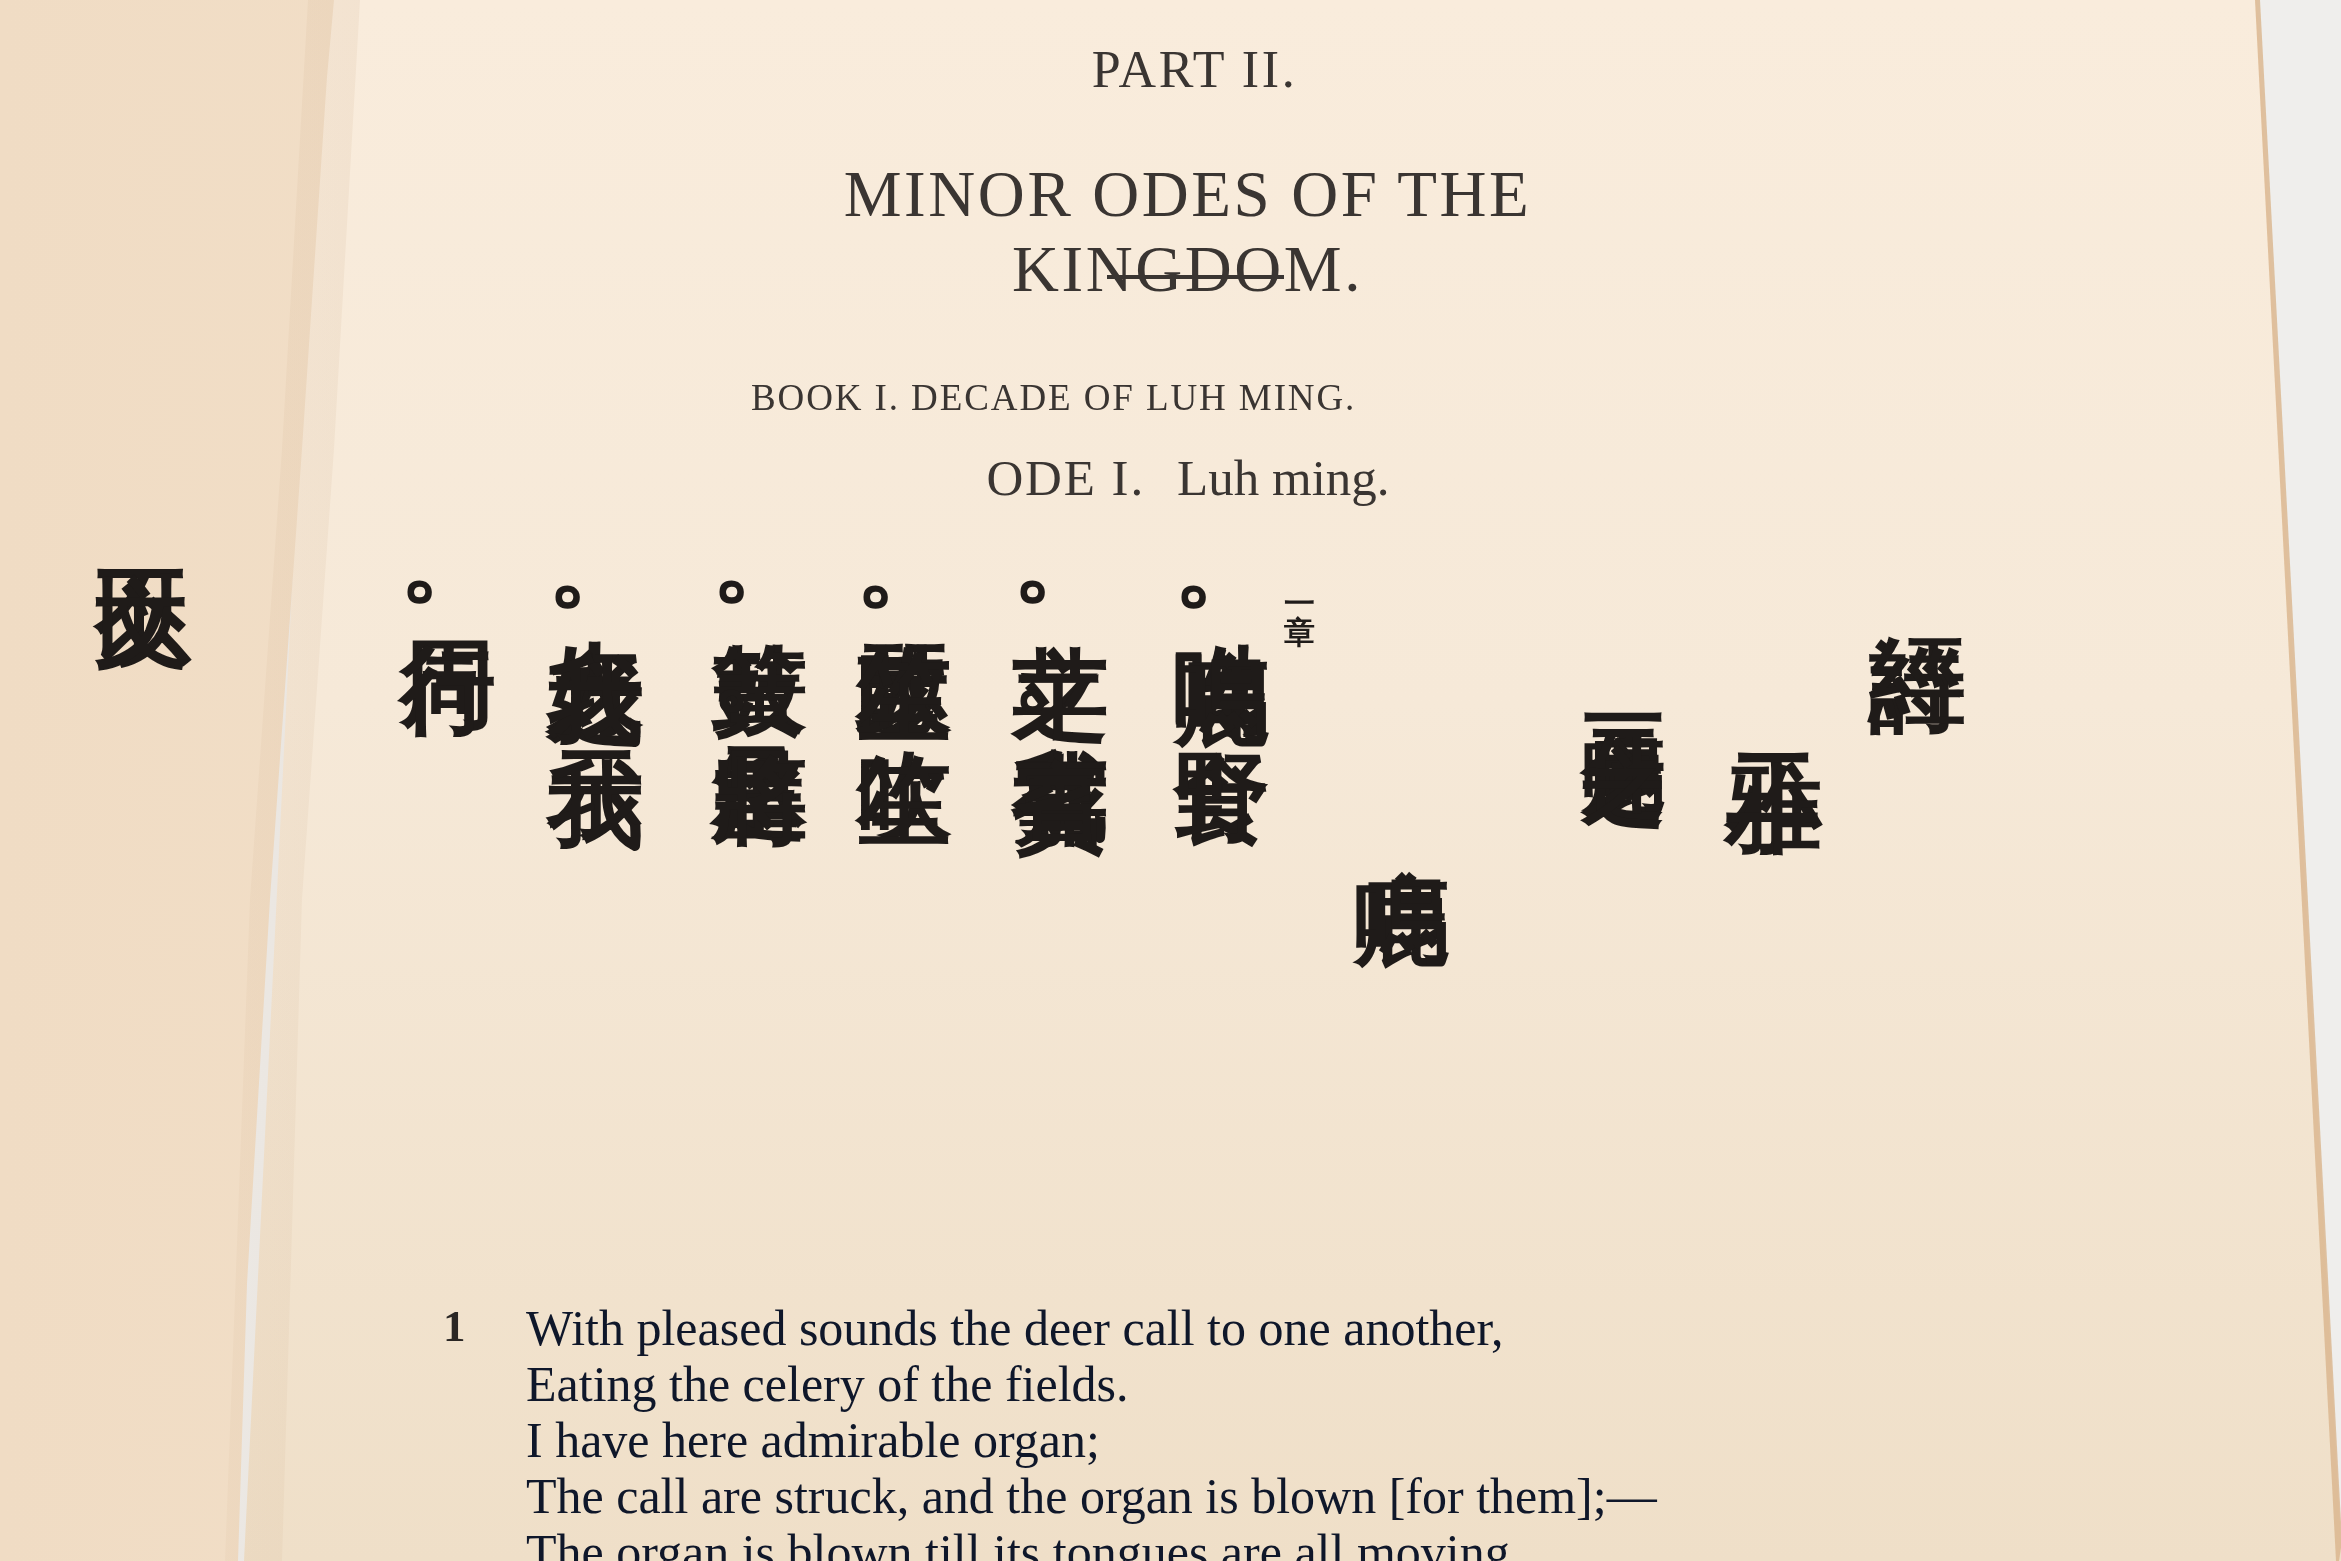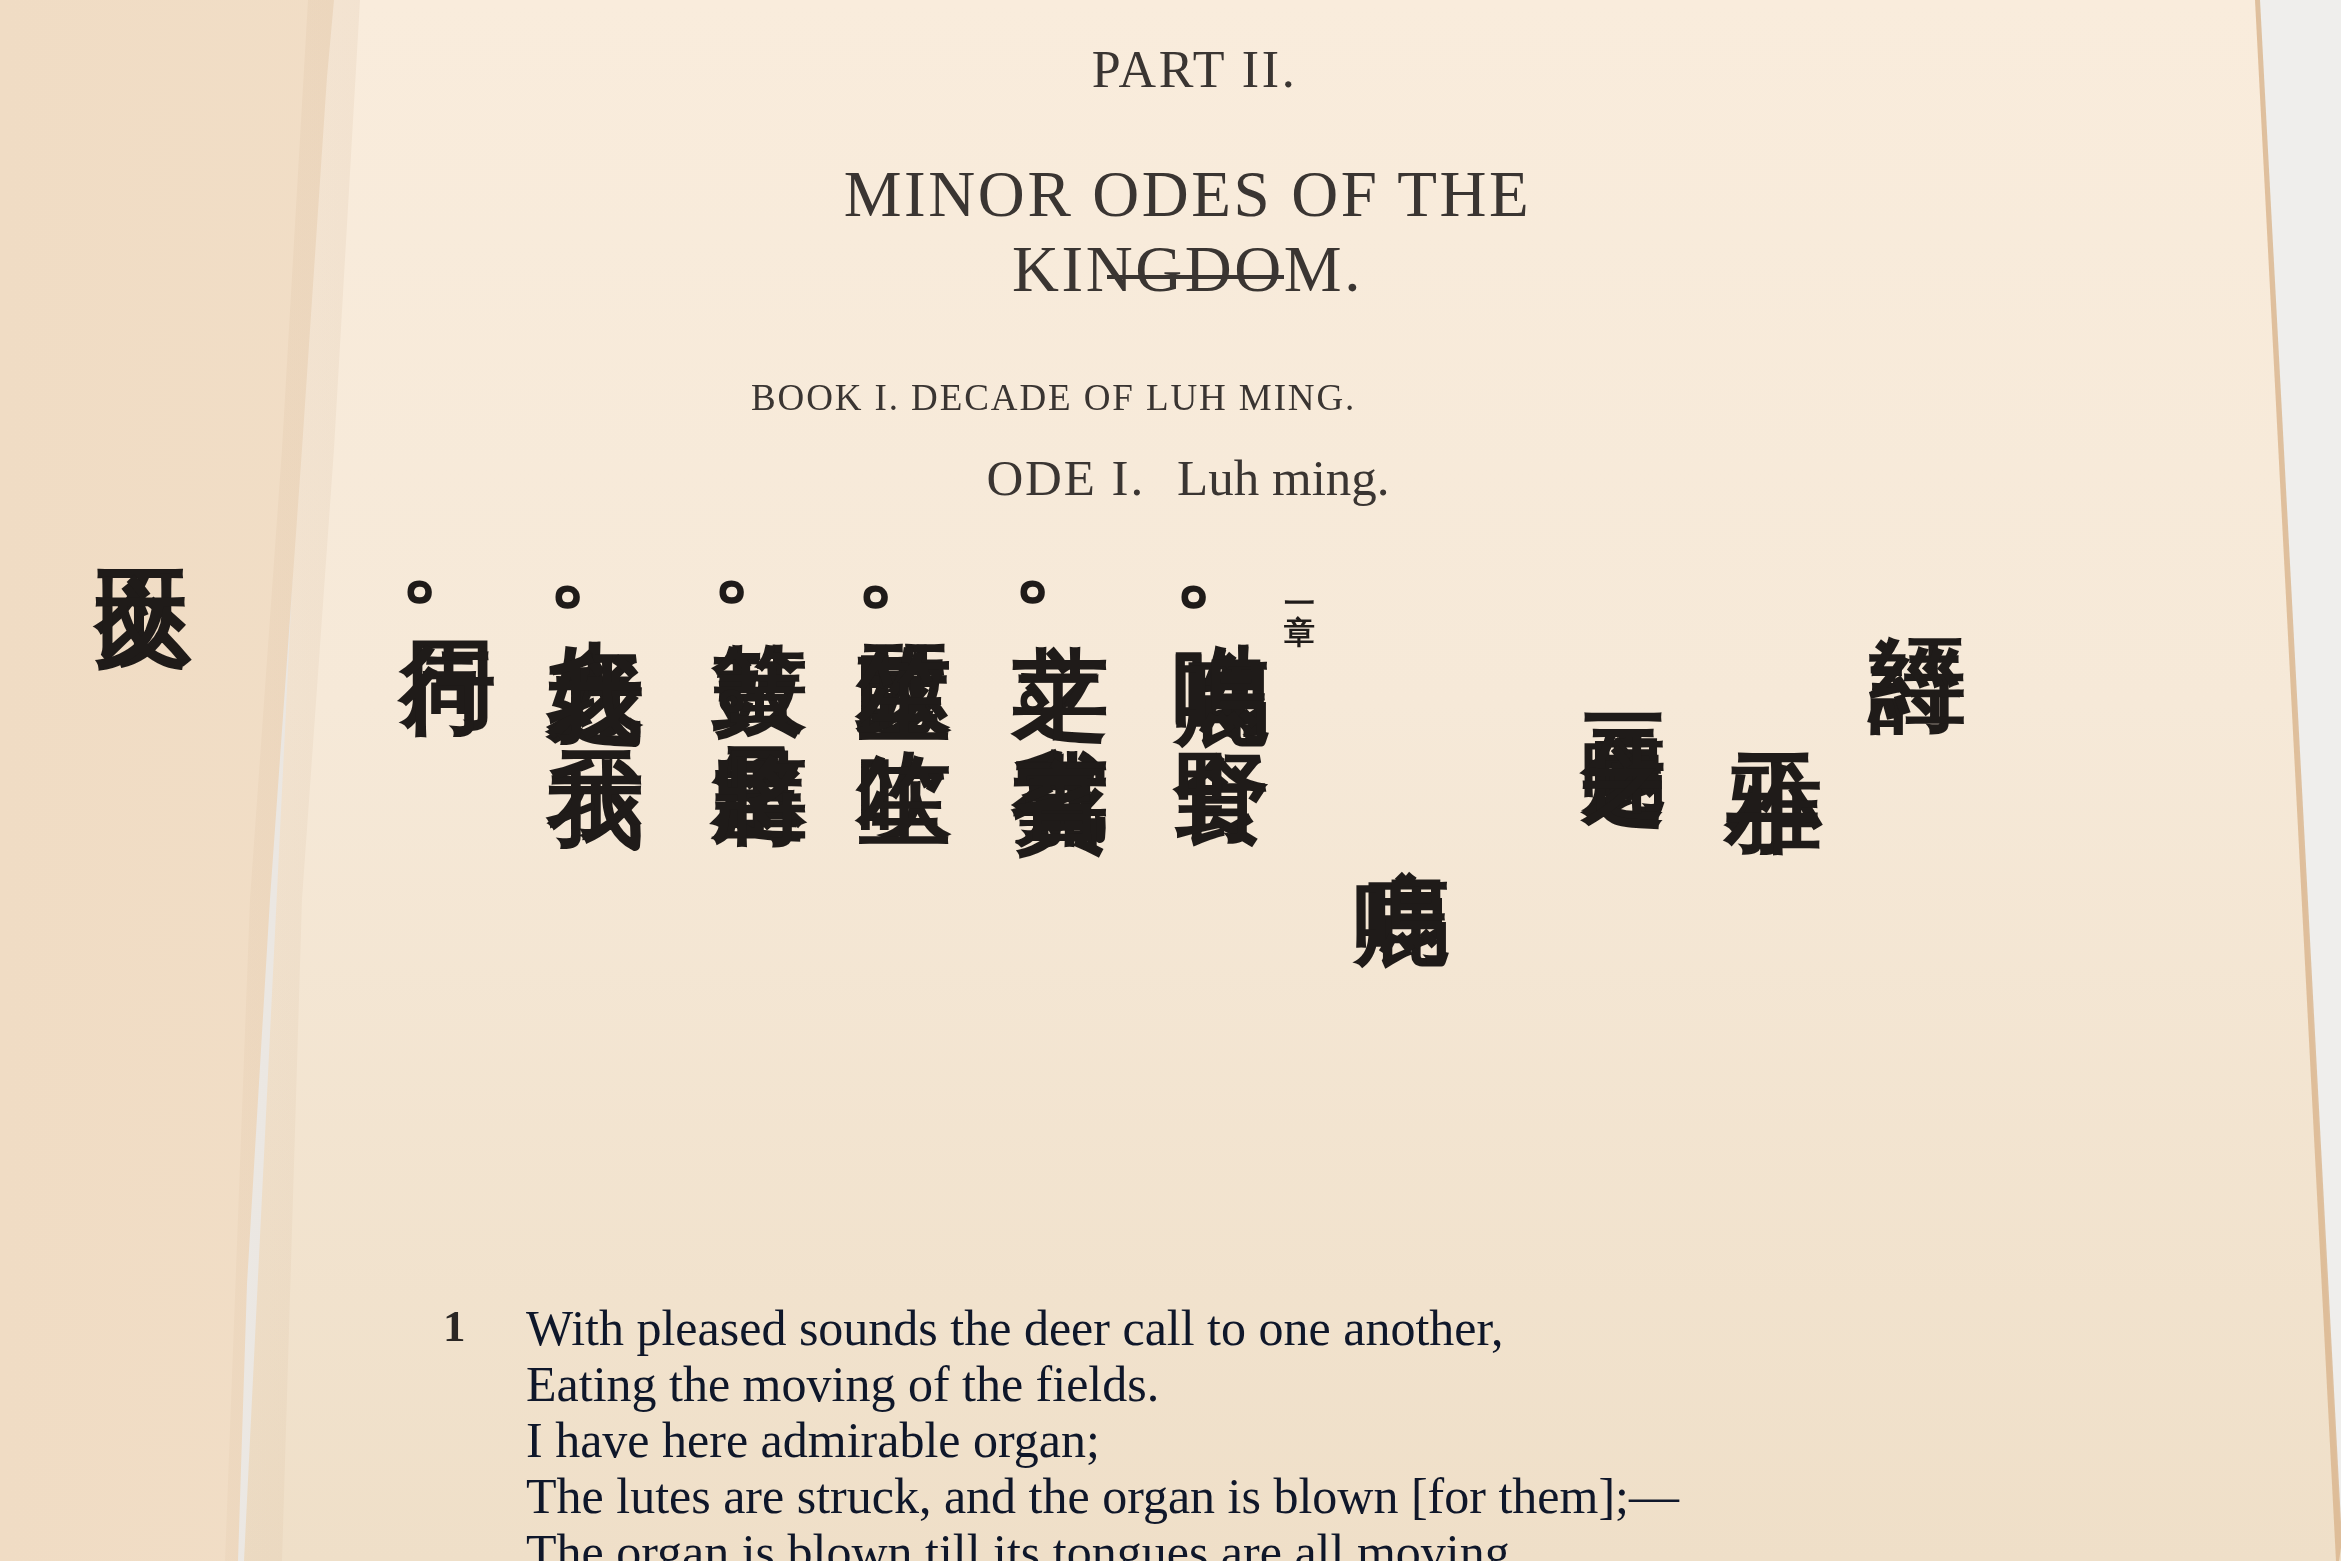--- a/index.html
+++ b/index.html
@@ -136,26 +136,26 @@
   <div class="vcol big col4">鼓簧。承筐是將。</div>
   <div class="vcol big col5">人之好我。示我</div>
   <div class="vcol big col6">周行。</div>
 
   <div class="verse">
     <div class="verse-line-wrap">
       <span class="verse-num">1</span>
       <span class="verse-line verse-text">With pleased sounds the deer call to one another,</span>
     </div>
     <div class="verse-line-wrap">
-      <span class="verse-line verse-text">Eating the moving of the fields.</span>
+      <span class="verse-line verse-text">Eating the celery of the fields.</span>
     </div>
     <div class="verse-line-wrap">
       <span class="verse-line verse-text">I have here admirable organ;</span>
     </div>
     <div class="verse-line-wrap">
-      <span class="verse-line verse-text">The lutes are struck, and the organ is blown [for them];—</span>
+      <span class="verse-line verse-text">The call are struck, and the organ is blown [for them];—</span>
     </div>
     <div class="verse-line-wrap">
       <span class="verse-line verse-text">The organ is blown till its tongues are all moving</span>
     </div>
   </div>
 </div>
 
 
 </body></html>

